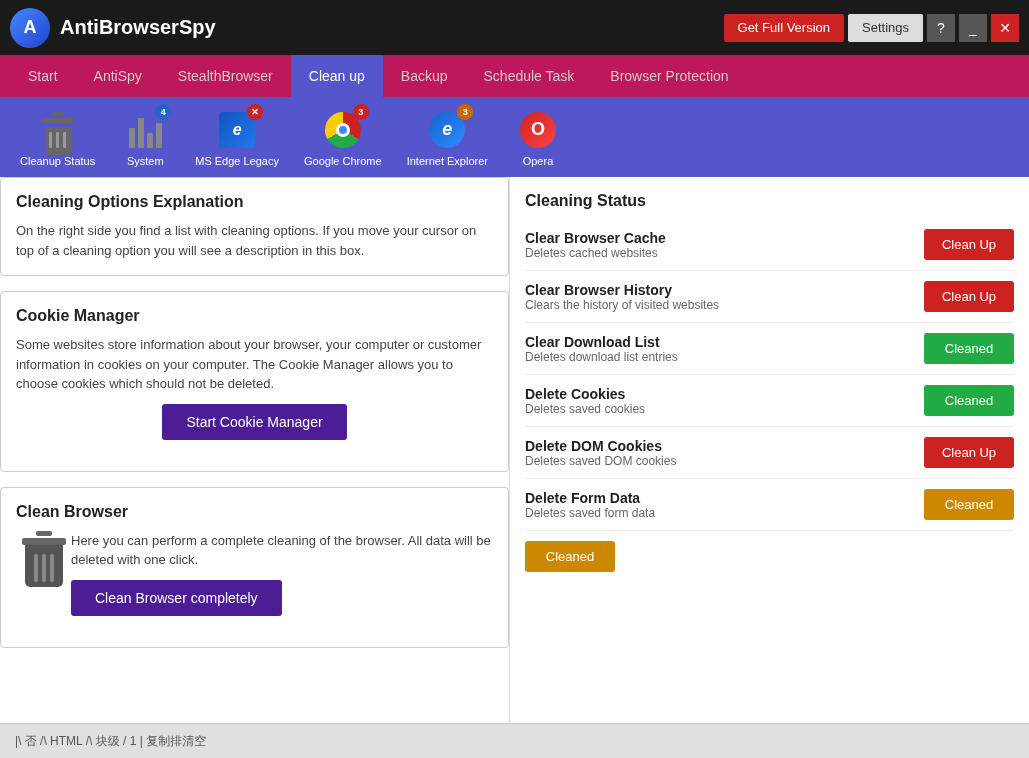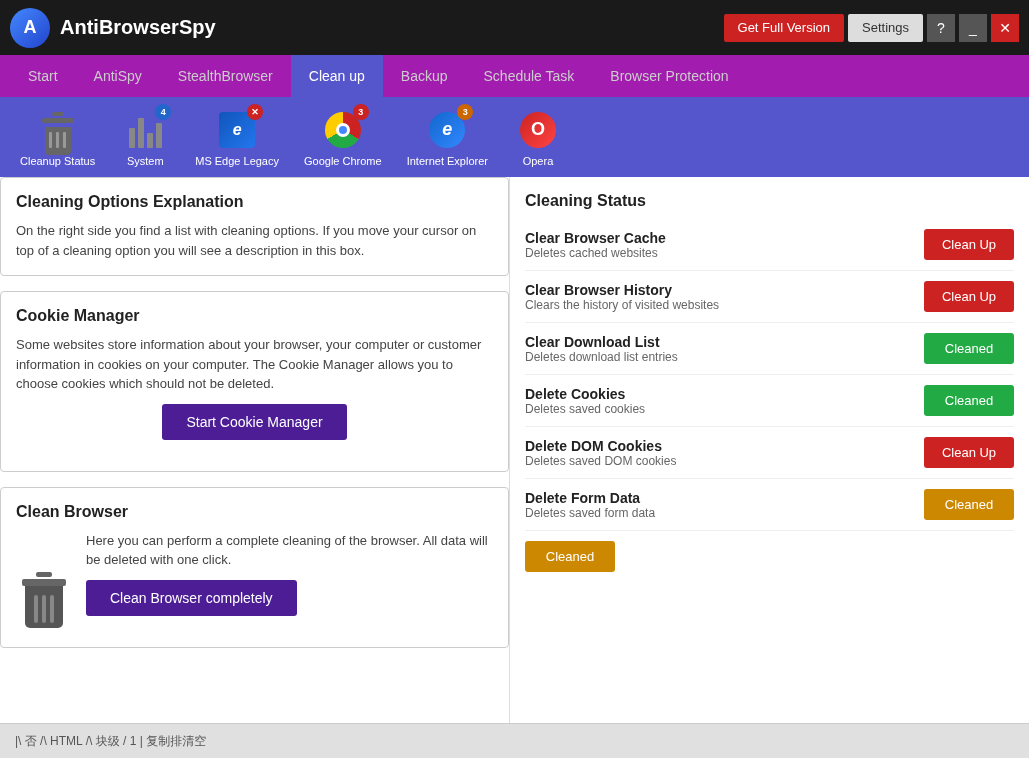--- a/index.html
+++ b/index.html
@@ -57,21 +57,21 @@
       border: none;
       width: 28px; height: 28px;
       font-size: 14px;
       cursor: pointer;
       display: flex; align-items: center; justify-content: center;
     }
     .btn-close { background: #cc2222; }
 
     
     .navbar {
-      background: #a21caf;
+      background: #be185d;
       display: flex;
       align-items: center;
       height: 42px;
       padding: 0 10px;
     }
     .nav-item {
       color: #ccc;
       padding: 10px 18px;
       font-size: 14px;
       cursor: pointer;
@@ -204,22 +204,21 @@
       padding: 10px 24px;
       font-size: 14px;
       cursor: pointer;
       border-radius: 3px;
       display: block;
       margin: 10px auto 16px;
     }
 
     .clean-browser-section {
       display: flex;
-      align-items: flex-end;
-      gap: 15px;
+      align-items: flex-start;
     }
     .big-trash {
       width: 55px; height: 60px;
       flex-shrink: 0;
       display: flex; flex-direction: column; align-items: center;
     }
     .big-trash-handle {
       width: 16px; height: 5px;
       background: #666;
       border-radius: 2px;

